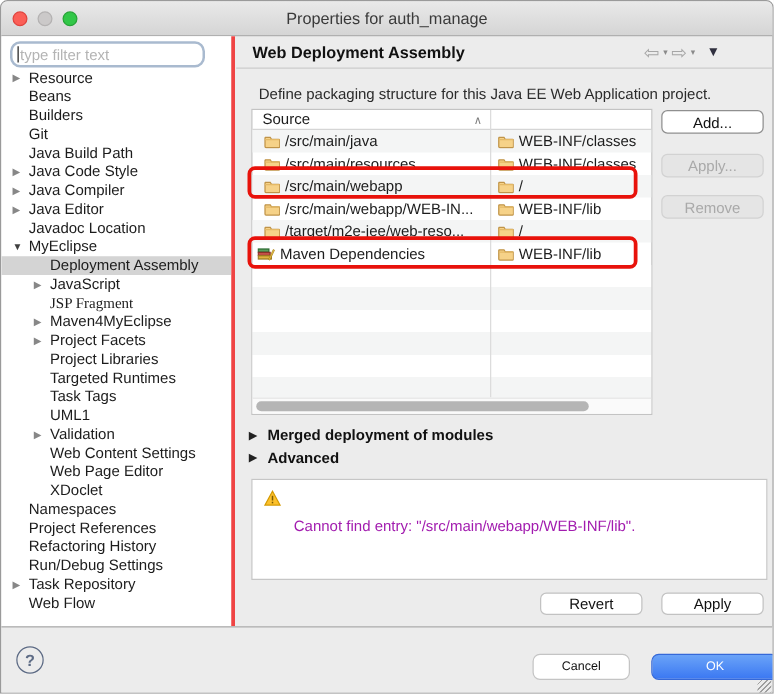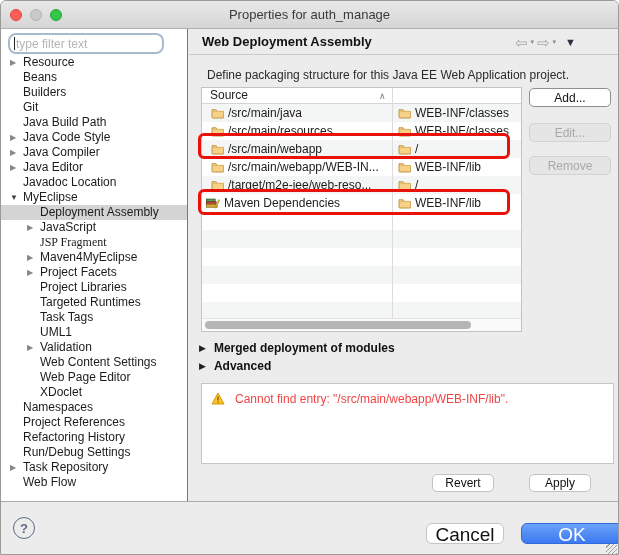--- a/index.html
+++ b/index.html
@@ -11,21 +11,21 @@
   .titlebar { position: absolute; left: 0; top: 0; width: 100%; height: 28px;
               background: linear-gradient(#e9e9e9, #d5d5d5); border-bottom: 1px solid #b0b0b0; }
   .tl { position: absolute; top: 8px; width: 12px; height: 12px; border-radius: 50%; }
   .tl.red   { left: 9px;  background: #fb5f57; border: 1px solid #e0443e; }
   .tl.gray  { left: 29px; background: #cbc9c9; border: 1px solid #b4b2b2; }
   .tl.green { left: 49px; background: #32c748; border: 1px solid #27a437; }
   .title { display: block; text-align: center; line-height: 28px; font-size: 13px; color: #3a3a3a; }
 
   
   .sidebar { position: absolute; left: 0; top: 28px; width: 187px; height: 472px;
-             background: #fff; border-right: 1px solid #ef4444; overflow: hidden; }
+             background: #fff; border-right: 3px solid #ef4444; overflow: hidden; }
   .filter { position: absolute; left: 7px; top: 4px; width: 156px; height: 21px;
             border: 2px solid #a9bacf; border-radius: 8px; background: #fff;
             font-size: 12px; padding: 0 6px; color: #333; font-family: "Liberation Sans", sans-serif; }
   .filter::placeholder { color: #b4b4b4; }
   .caret { position: absolute; left: 13px; top: 8px; width: 1px; height: 13px; background: #222; }
   .tree { position: absolute; left: 0; top: 26px; right: 0; }
   .tree-item { height: 15px; line-height: 15px; font-size: 12px; color: #1c1c1c;
                white-space: nowrap; display: flex; align-items: center; cursor: default; }
   .tree-item.selected { background: #d4d4d4; }
   .tree-arrow { display: inline-block; width: 13px; font-size: 8px; color: #878787; text-align: left; flex: 0 0 13px; }
@@ -78,34 +78,34 @@
   
   .section { position: absolute; left: 10px; font-size: 12px; font-weight: bold; color: #111;
              display: flex; align-items: center; gap: 8px; }
   .sec-merged { top: 312px; } .sec-advanced { top: 330px; }
   .disc-arrow { font-size: 9px; color: #222; font-weight: normal; }
 
   
   .warn-panel { position: absolute; left: 12px; top: 354px; width: 413px; height: 81px;
                 background: #fff; border: 1px solid #c6c6c6; }
   .warn-row { display: flex; align-items: flex-start; gap: 10px; padding: 8px 0 0 9px; }
-  .warn-text { font-size: 12px; color: #ef4444; padding-top: 0px; }
-
-  
-  .action-btn { position: absolute; top: 445px; width: 62px; height: 18px; background: #fff;
+  .warn-text { font-size: 12px; color: #a21caf; padding-top: 0px; margin-top: 22px; }
+
+  
+  .action-btn { position: absolute; top: 445px; width: 82px; height: 18px; background: #fff;
                 border: 1px solid #c2c2c2; border-radius: 5px; font-size: 12px; color: #111; text-align: center; }
   .btn-revert { left: 243px; } .btn-apply { left: 340px; }
 
   
   .footer { position: absolute; left: 0; top: 500px; width: 100%; height: 55px;
             background: #ececec; border-top: 1px solid #ababab; }
   .help-btn { position: absolute; left: 12px; top: 15px; width: 22px; height: 22px; border-radius: 50%;
               border: 1.5px solid #5d6b85; color: #5d6b85; background: transparent;
               font-size: 13px; font-weight: bold; text-align: center; line-height: 19px; }
-  .foot-btn { position: absolute; top: 21px; height: 21px; border-radius: 6px; font-size: 19px; text-align: center; }
+  .foot-btn { position: absolute; top: 21px; height: 21px; border-radius: 6px; font-size: 10px; text-align: center; }
   .btn-cancel { left: 425px; width: 78px; background: #fff; border: 1px solid #c4c4c4; color: #111; }
   .btn-ok { left: 520px; width: 102px; background: linear-gradient(#6aa3f8, #3b78f2);
             border: 1px solid #3568d8; color: #fff; }
   .grip { position: absolute; right: 1px; bottom: 1px; width: 11px; height: 11px;
           background: repeating-linear-gradient(135deg, transparent 0 2px, #9f9f9f 2px 3px); }
 </style>
 </head>
 <body>
 
 <div class="dialog">
@@ -389,21 +389,21 @@
       <div class="col-divider"></div>
       <div class="hscroll">
         <div class="hthumb"></div>
       </div>
     </div>
 
     <div class="hl-box hl-1" style="border-color: rgb(232, 18, 11);"></div>
     <div class="hl-box hl-2" style="border-color: rgb(232, 18, 11);"></div>
 
     <button class="btn side-btn enabled btn-add">Add...</button>
-    <button class="btn side-btn disabled btn-edit">Edit...</button>
+    <button class="btn side-btn disabled btn-edit">Apply...</button>
     <button class="btn side-btn disabled btn-remove">Remove</button>
 
     <div class="section sec-merged">
       <span class="disc-arrow">▶</span>
       <span>Merged deployment of modules</span>
     </div>
     <div class="section sec-advanced">
       <span class="disc-arrow">▶</span>
       <span>Advanced</span>
     </div>

